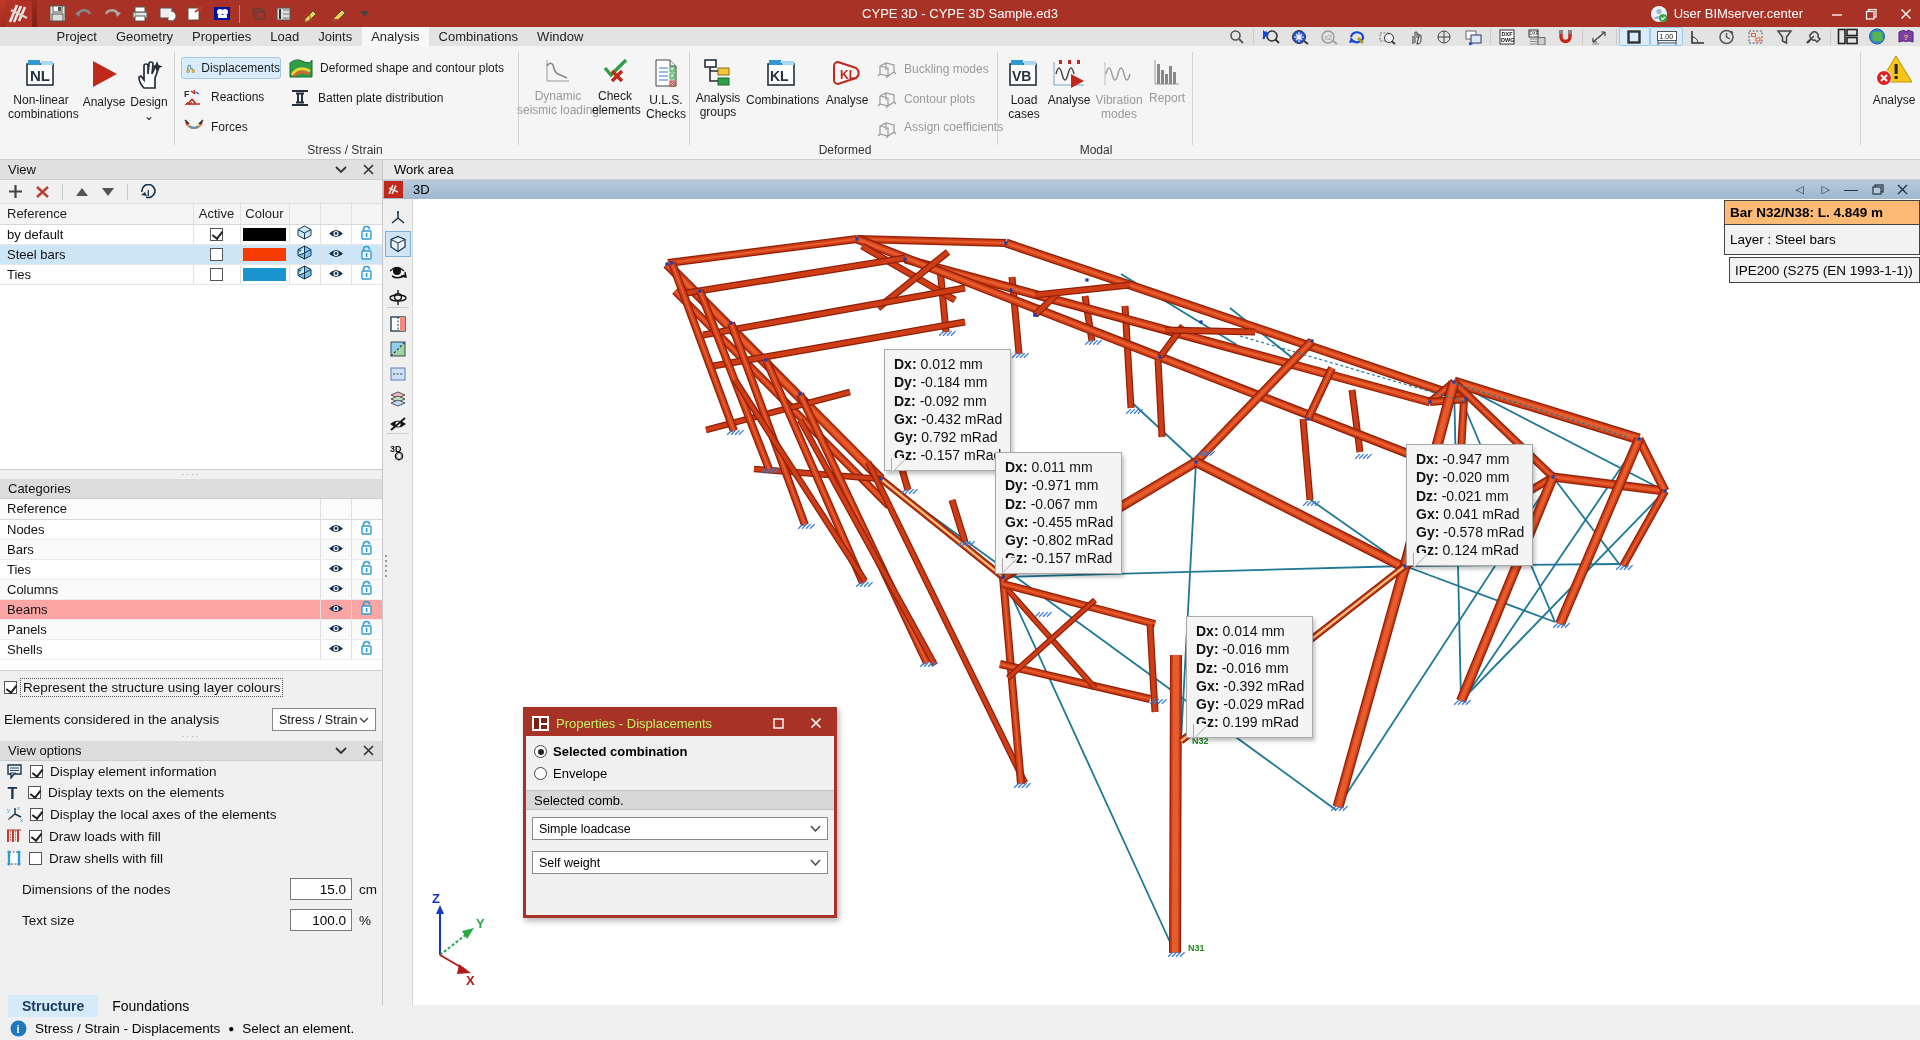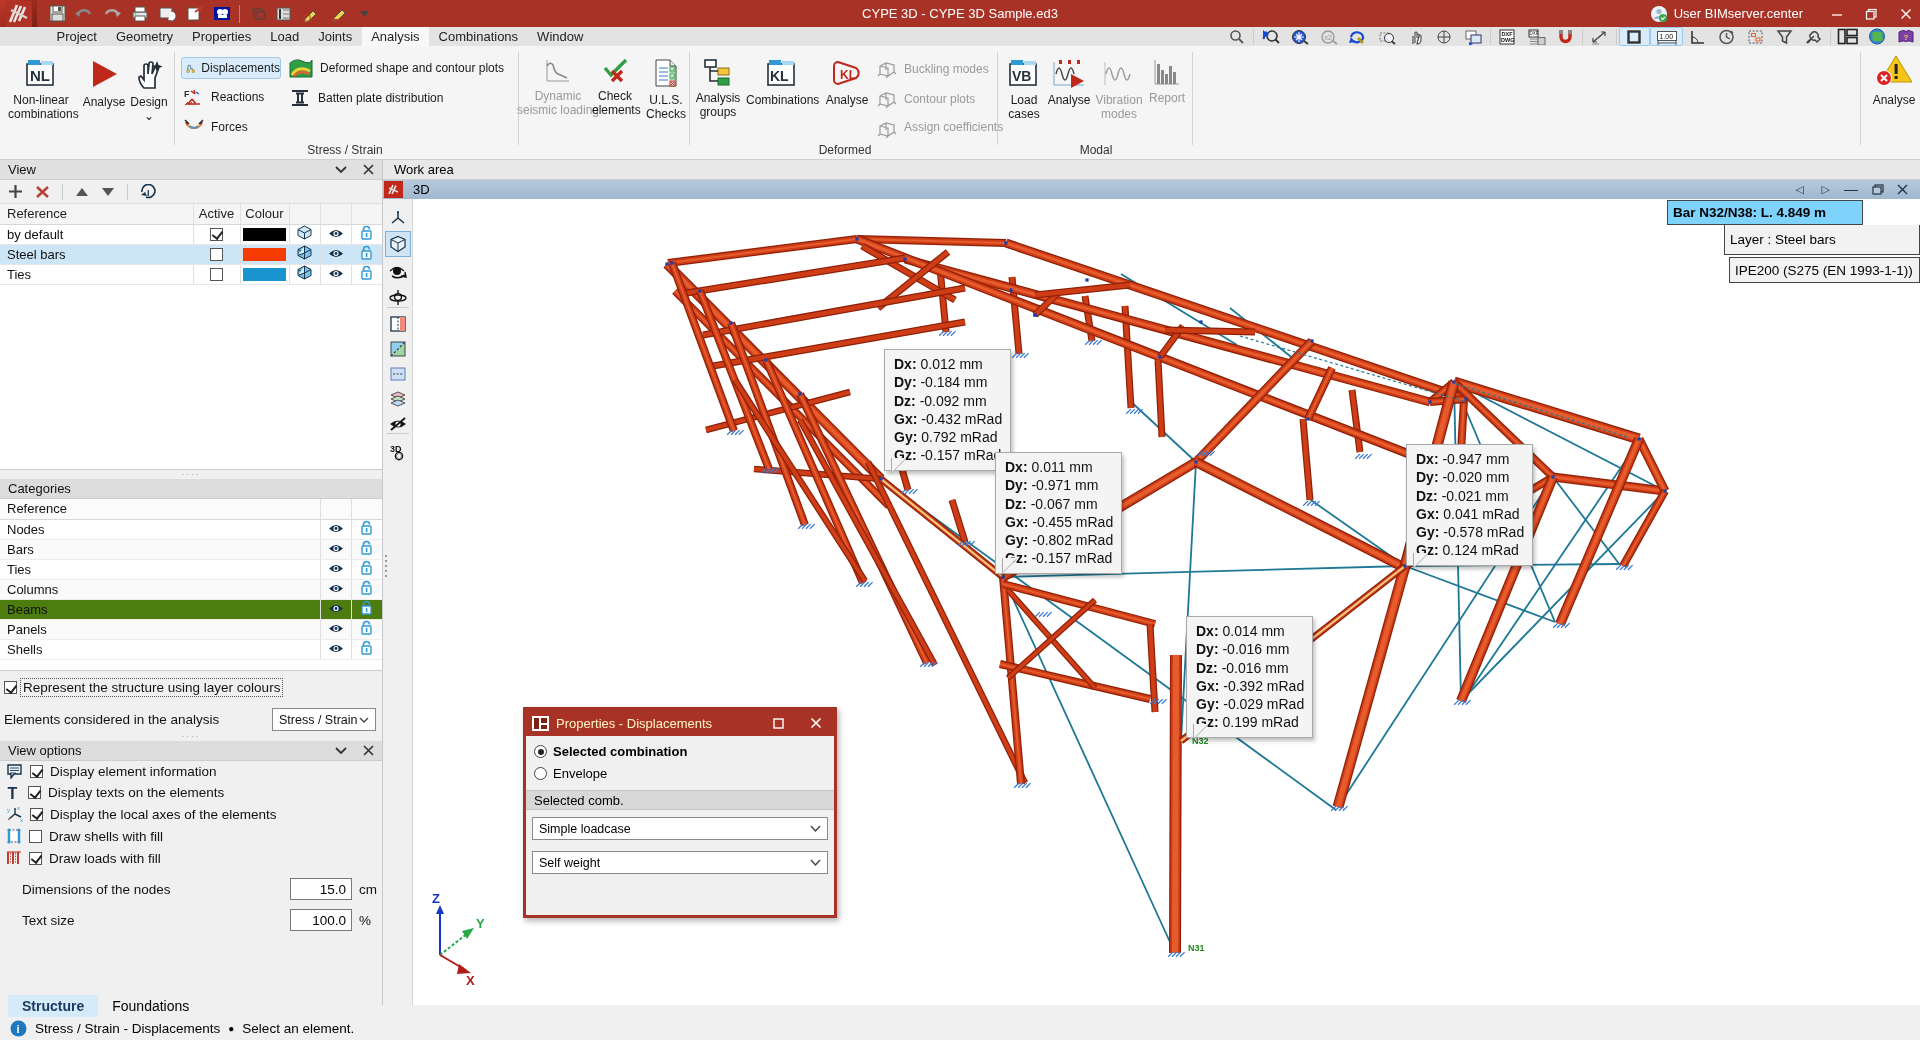--- a/index.html
+++ b/index.html
@@ -23,21 +23,21 @@
 .lpanel{width:383px;background:#f0f0f0;border-right:1px solid #c8c8c8;position:relative;font-size:13px;color:#111}
 .phead{height:20px;background:#e0e0e0;border-bottom:1px solid #cdcdcd;display:flex;align-items:center;padding:0 8px;justify-content:space-between}
 .workarea{position:relative;width:1537px}
 .wa-head{height:20px;background:#e8e8e8;border-bottom:1px solid #cdcdcd;display:flex;align-items:center;padding-left:11px;font-size:13px}
 .tab3d{height:19px;background:linear-gradient(#b6c9dc,#9fb8cf);display:flex;align-items:center;font-size:13px;position:relative}
 .canvas{position:relative;height:806px;background:#fff;overflow:hidden}
 .vtools{position:absolute;left:0;top:0;width:30px;height:808px;background:#f0f0f0;border-right:1px solid #d5d5d5;z-index:5}
 .ttip{position:absolute;background:#f4f4f4;border:1px solid #a9a9a9;box-shadow:2px 3px 4px rgba(0,0,0,.25);font-size:14px;line-height:18.3px;padding:5px 8px 5px 9px;z-index:8;color:#111;white-space:nowrap}
 .infobox{position:absolute;background:#f2f2f2;border:1px solid #444;font-size:13.5px;padding:0 5px;display:flex;align-items:center;z-index:9;white-space:nowrap}
 .dlg{position:absolute;left:140px;top:508px;width:314px;height:211px;background:#f0f0f0;border:3px solid #a93226;box-shadow:2px 3px 6px rgba(0,0,0,.3);z-index:10;font-size:13px}
-.dlg-title{height:26px;background:#a93226;color:#fef9c3;display:flex;align-items:center;padding:0 6px;font-size:13px}
+.dlg-title{height:26px;background:#a93226;color:#bef264;display:flex;align-items:center;padding:0 6px;font-size:13px}
 .combo{height:23px;background:#fff;border:1px solid #8a8a8a;display:flex;align-items:center;justify-content:space-between;padding:0 6px;font-size:12.5px;white-space:nowrap}
 .bottomwrap{position:absolute;left:0;bottom:0;width:1920px}
 .statusrow{height:22px;display:flex;align-items:center}
 .stab{font-size:14px;padding:2px 14px;height:22px;display:flex;align-items:center}
 .sbar{height:23px;background:#f0f0f0;display:flex;align-items:center;font-size:13.5px;gap:8px;padding-left:10px}
 table.grid{border-collapse:collapse;width:100%;font-size:13px}
 table.grid td{height:20px;padding:0}
 .cb{width:13px;height:13px;border:1px solid #555;background:#fff;display:inline-block;position:relative;vertical-align:-2px}
 .cb.ck:after{content:"";position:absolute;left:2.5px;top:0.5px;width:5px;height:8px;border-right:2px solid #222;border-bottom:2px solid #222;transform:rotate(38deg)}
 .vrow{display:flex;align-items:center;gap:7px;padding:3px 0 3px 6px;font-size:13.5px}
@@ -670,21 +670,21 @@
                   <path d="M1,5.5 Q8,-1.5 15,5.5 Q8,12.5 1,5.5 Z" fill="#16324c"></path>
                   <circle cx="8" cy="5.5" r="2.6" fill="#fff"></circle>
                   <circle cx="8" cy="5.5" r="1.4" fill="#16324c"></circle>
                 </svg></td>
 <td style="text-align:center;border-left:1px solid #e0e0e0;border-bottom:1px solid #ececec"><svg width="13" height="15" viewBox="0 0 13 15">
                   <path d="M3.5,6 V4.5 a3,3 0 0 1 6,0" fill="none" stroke="#2e9bd6" stroke-width="1.6"></path>
                   <rect x="2" y="6" width="9" height="8" rx="1" fill="#fff" stroke="#2e9bd6" stroke-width="1.4"></rect>
                   <rect x="5.8" y="8" width="1.6" height="4" fill="#2e9bd6"></rect>
                 </svg></td>
             </tr>
-            <tr style="background:#4d7c0f">
+            <tr style="background:#fca5a5">
               <td style="width:320px;padding-left:7px;border-bottom:1px solid #ececec">Beams</td>
 <td style="width:31px;text-align:center;border-left:1px solid #e0e0e0;border-bottom:1px solid #ececec"><svg width="16" height="11" viewBox="0 0 16 11">
                   <path d="M1,5.5 Q8,-1.5 15,5.5 Q8,12.5 1,5.5 Z" fill="#16324c"></path>
                   <circle cx="8" cy="5.5" r="2.6" fill="#fff"></circle>
                   <circle cx="8" cy="5.5" r="1.4" fill="#16324c"></circle>
                 </svg></td>
 <td style="text-align:center;border-left:1px solid #e0e0e0;border-bottom:1px solid #ececec"><svg width="13" height="15" viewBox="0 0 13 15">
                   <path d="M3.5,6 V4.5 a3,3 0 0 1 6,0" fill="none" stroke="#2e9bd6" stroke-width="1.6"></path>
                   <rect x="2" y="6" width="9" height="8" rx="1" fill="#fff" stroke="#2e9bd6" stroke-width="1.4"></rect>
                   <rect x="5.8" y="8" width="1.6" height="4" fill="#2e9bd6"></rect>
@@ -764,38 +764,38 @@
           <text x="1" y="6" font-size="6" fill="#2e9bd6">y</text>
           <text x="11" y="4" font-size="6" fill="#2e9bd6">x</text>
           <text x="14" y="16" font-size="6" fill="#2e9bd6">x</text>
           <path d="M2,14 l2,-2" stroke="#c0392b"></path>
         </svg>
         <span class="cb ck"></span>
         <span>Display the local axes of the elements</span>
       </div>
 <div class="vrow">
         <svg width="16" height="16" viewBox="0 0 16 16">
+          <path d="M2,2 v12 M7,2 v12 M12,2 v12" stroke="#c0281c" stroke-width="1.8"></path>
+          <path d="M4.5,3 v10 M9.5,3 v10" stroke="#c0281c" stroke-width="0.8" stroke-dasharray="1.5 1.2"></path>
+          <path d="M1,2 h14" stroke="#c0281c"></path>
+        </svg>
+        <span class="cb ck"></span>
+        <span>Draw loads with fill</span>
+      </div>
+<div class="vrow">
+        <svg width="16" height="16" viewBox="0 0 16 16">
           <rect x="3" y="2" width="10" height="12" fill="#fff" stroke="#555" stroke-dasharray="2 1.5"></rect>
           <path d="M3,2 v12 M13,2 v12" stroke="#2e9bd6" stroke-width="2.4"></path>
           <circle cx="3" cy="2" r="1.6" fill="#2e9bd6"></circle>
           <circle cx="13" cy="2" r="1.6" fill="#2e9bd6"></circle>
           <circle cx="3" cy="14" r="1.6" fill="#2e9bd6"></circle>
           <circle cx="13" cy="14" r="1.6" fill="#2e9bd6"></circle>
         </svg>
         <span class="cb"></span>
         <span>Draw shells with fill</span>
-      </div>
-<div class="vrow">
-        <svg width="16" height="16" viewBox="0 0 16 16">
-          <path d="M2,2 v12 M7,2 v12 M12,2 v12" stroke="#c0281c" stroke-width="1.8"></path>
-          <path d="M4.5,3 v10 M9.5,3 v10" stroke="#c0281c" stroke-width="0.8" stroke-dasharray="1.5 1.2"></path>
-          <path d="M1,2 h14" stroke="#c0281c"></path>
-        </svg>
-        <span class="cb ck"></span>
-        <span>Draw loads with fill</span>
       </div>
 <div class="inprow">
         <span style="margin-left:22px;width:268px">Dimensions of the nodes</span>
         <input class="inp" value="15.0" style="">
         <span style="margin-left:7px">cm</span>
       </div>
 <div class="inprow">
         <span style="margin-left:22px;width:268px">Text size</span>
         <input class="inp" value="100.0" style="">
         <span style="margin-left:7px">%</span>
@@ -1176,21 +1176,21 @@
           <div><b>Dy:</b> -0.020 mm</div>
           <div><b>Dz:</b> -0.021 mm</div>
           <div><b>Gx:</b> 0.041 mRad</div>
           <div><b>Gy:</b> -0.578 mRad</div>
           <div><b>Gz:</b> 0.124 mRad</div>
         </div>
         <div style="position:absolute;left:509px;top:259px;width:0;height:0;border-left:14px solid #f4f4f4;border-bottom:14px solid transparent;filter:drop-shadow(-1px 0 0 #a9a9a9) drop-shadow(0 1px 0 #a9a9a9);z-index:9"></div>
         <div style="position:absolute;left:620px;top:359px;width:0;height:0;border-left:14px solid #f4f4f4;border-bottom:14px solid transparent;filter:drop-shadow(-1px 0 0 #a9a9a9) drop-shadow(0 1px 0 #a9a9a9);z-index:9"></div>
         <div style="position:absolute;left:811px;top:525px;width:0;height:0;border-left:14px solid #f4f4f4;border-bottom:14px solid transparent;filter:drop-shadow(-1px 0 0 #a9a9a9) drop-shadow(0 1px 0 #a9a9a9);z-index:9"></div>
         <div style="position:absolute;left:1031px;top:354px;width:0;height:0;border-left:14px solid #f4f4f4;border-bottom:14px solid transparent;filter:drop-shadow(-1px 0 0 #a9a9a9) drop-shadow(0 1px 0 #a9a9a9);z-index:9"></div>
-<div class="infobox" style="left:1284px;top:1px;width:196px;height:25px;font-weight:bold;background:#7dd3fc">Bar N32/N38: L. 4.849 m</div>
+<div class="infobox" style="left:1341px;top:1px;width:196px;height:25px;font-weight:bold;background:#fdba74">Bar N32/N38: L. 4.849 m</div>
 <div class="infobox" style="left:1341px;top:26px;width:196px;height:30px;border-top:none">Layer : Steel bars</div>
 <div class="infobox" style="left:1346px;top:58px;width:191px;height:26px">IPE200 (S275 (EN 1993-1-1))</div>
 <div class="dlg">
 <div class="dlg-title">
 <svg width="17" height="15" viewBox="0 0 17 15" style="margin-right:7px">
               <rect x="0" y="0" width="17" height="15" fill="#fff"></rect>
               <rect x="2" y="2" width="5" height="11" fill="#7d1f12"></rect>
               <rect x="9" y="2" width="6" height="5" fill="#7d1f12"></rect>
               <rect x="9" y="9" width="6" height="4" fill="#7d1f12"></rect>
             </svg>

